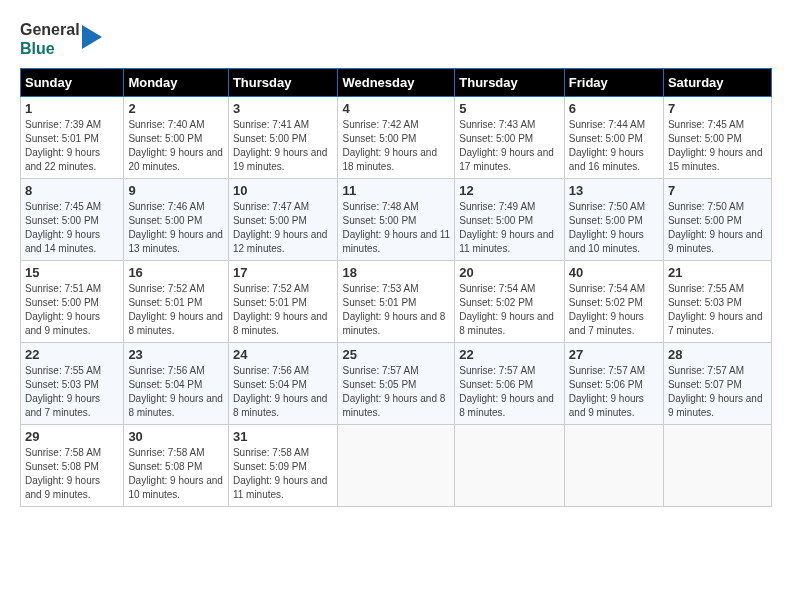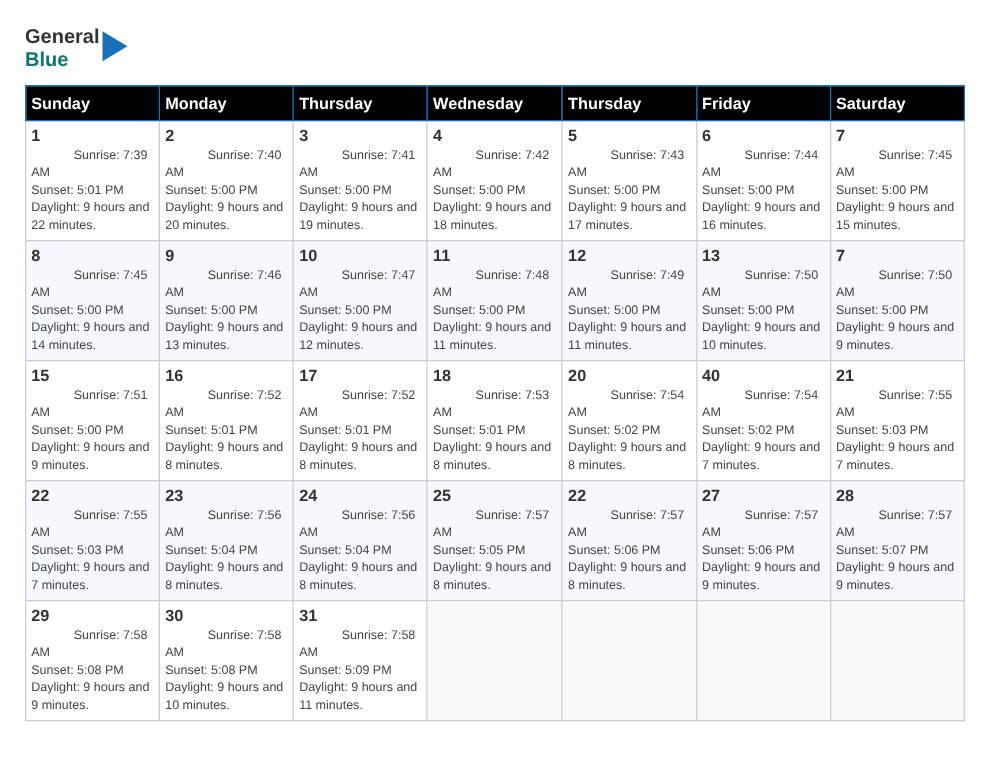--- a/index.html
+++ b/index.html
@@ -78,21 +78,20 @@
       font-size: 13px;
       font-weight: bold;
       color: #333;
       display: block;
       margin-bottom: 2px;
     }
     .day-info {
       font-size: 10px;
       color: #444;
       line-height: 1.4;
-      margin-left: 34px;
     }
     .empty-cell {
       background: #f9f9f9 !important;
     }
   </style>
 </head>
 <body>
 
 <div class="header">
   <div class="logo">

